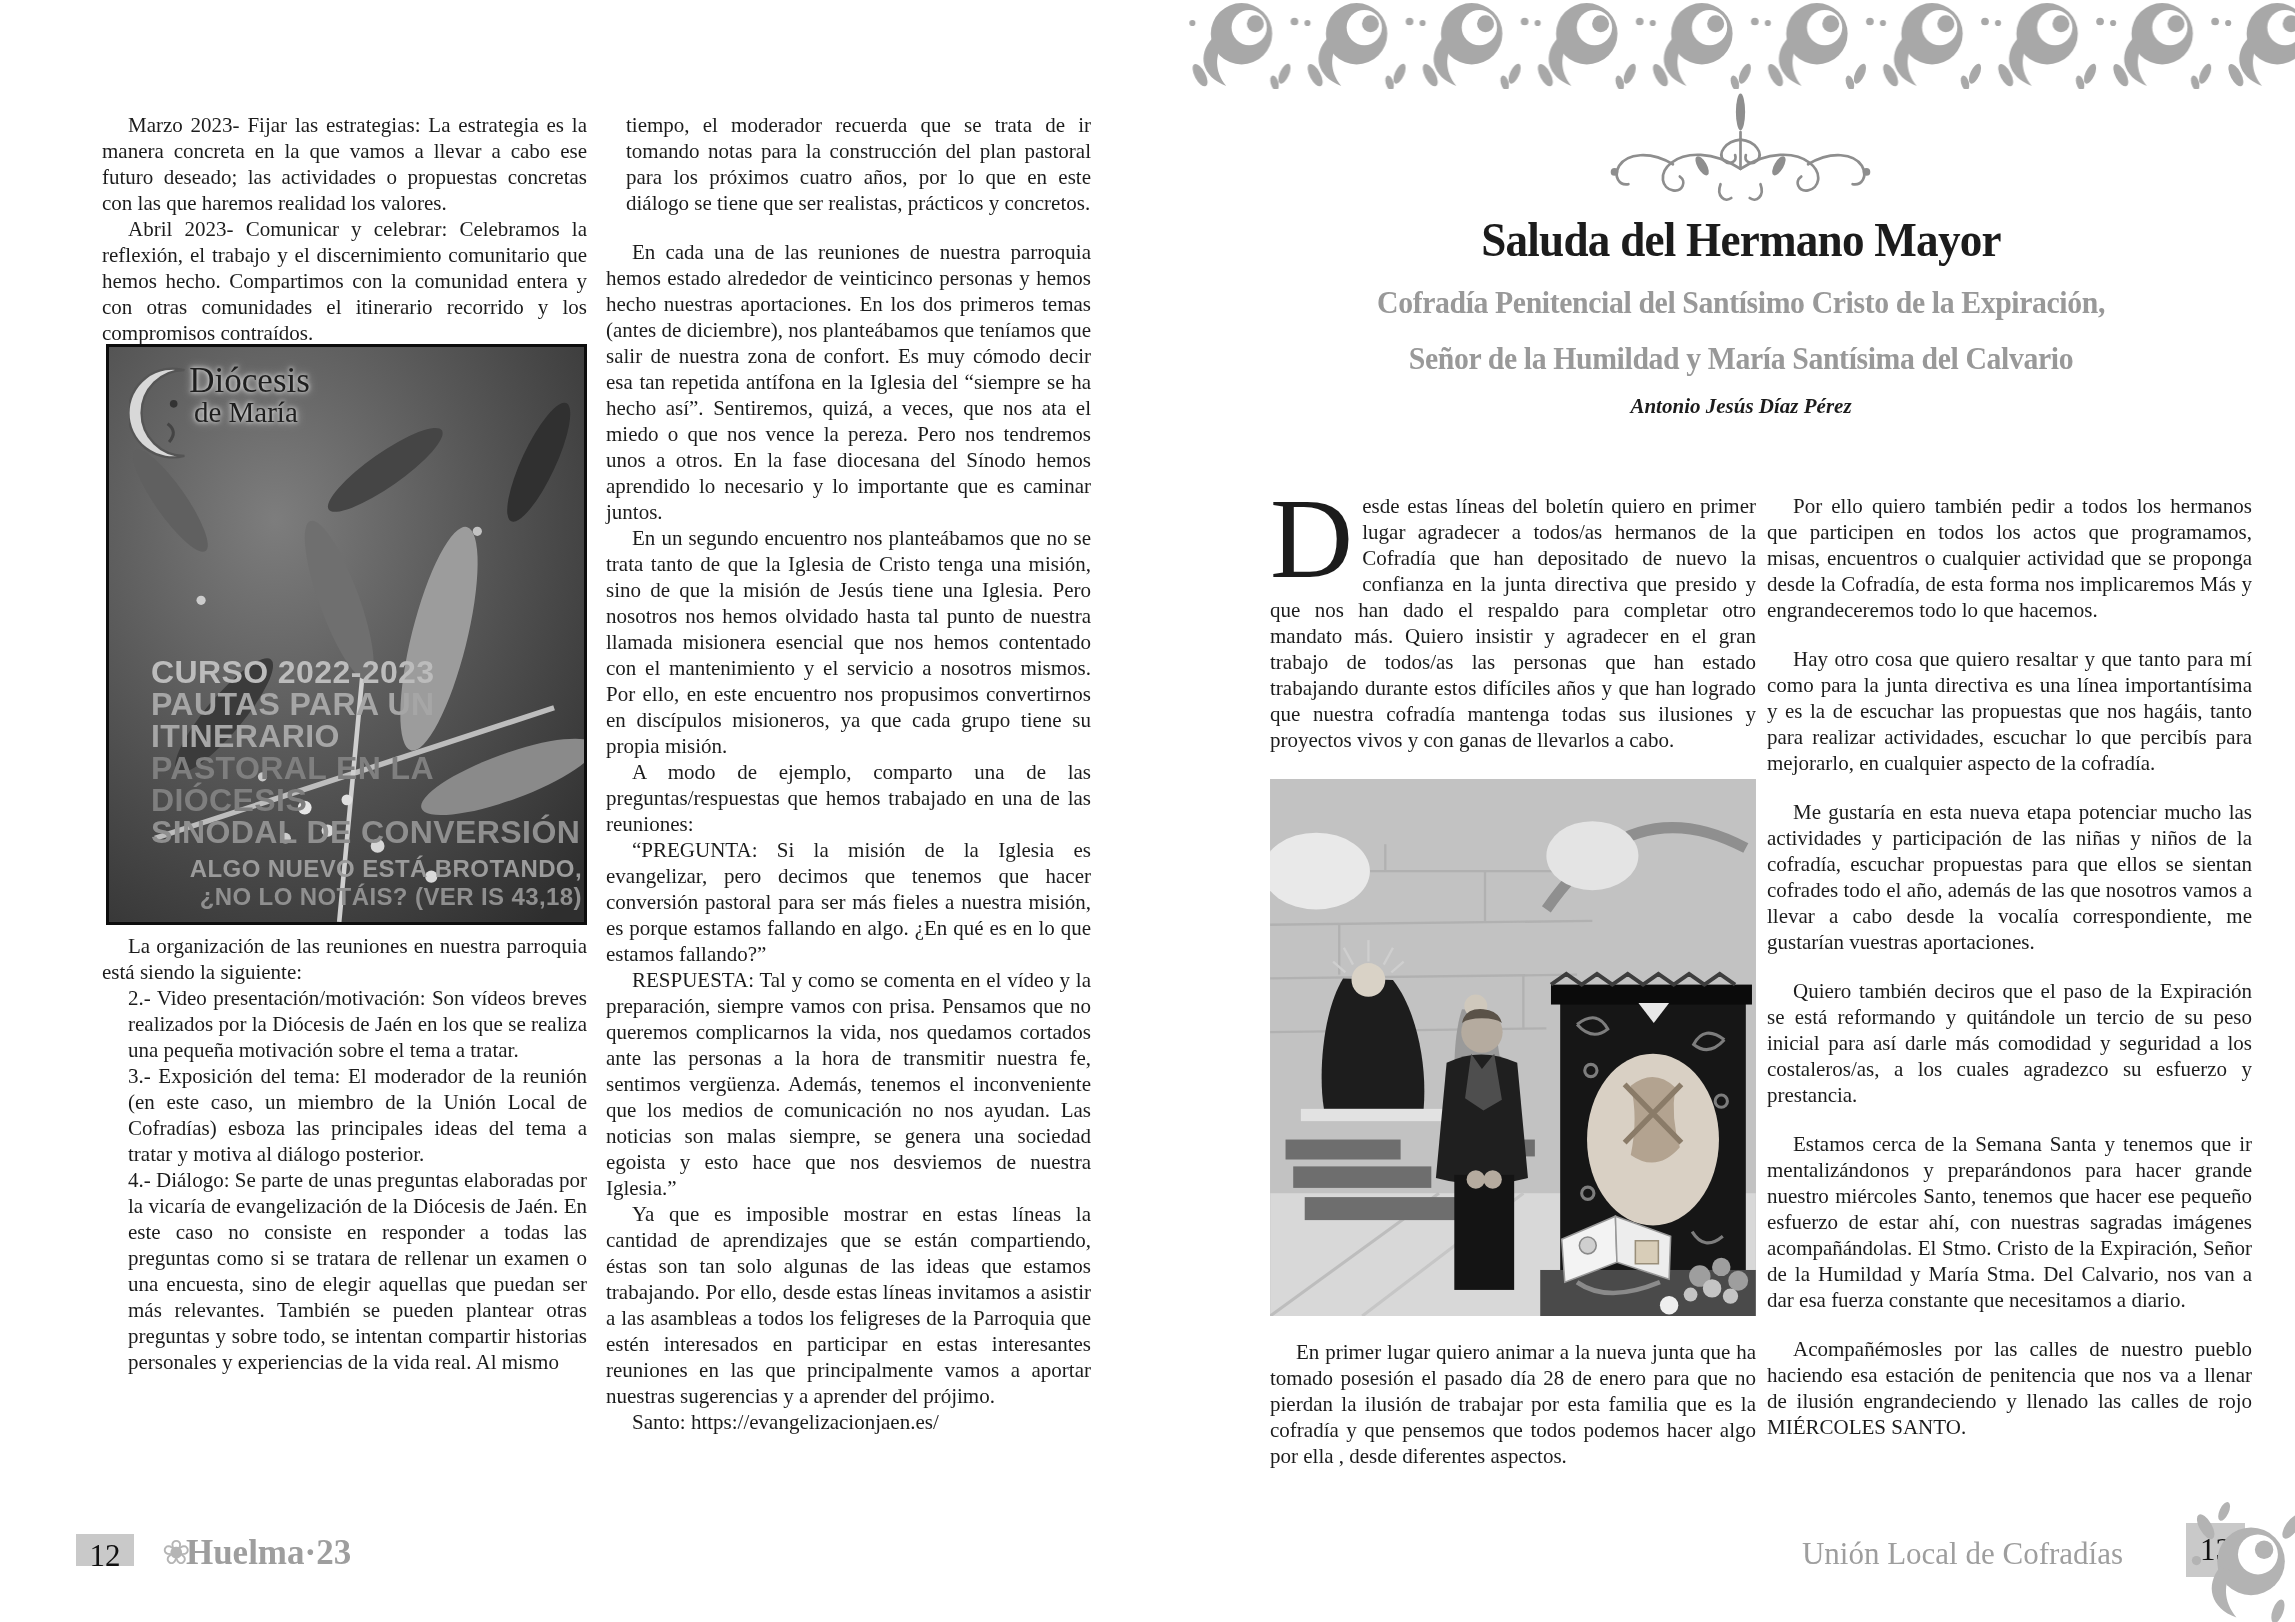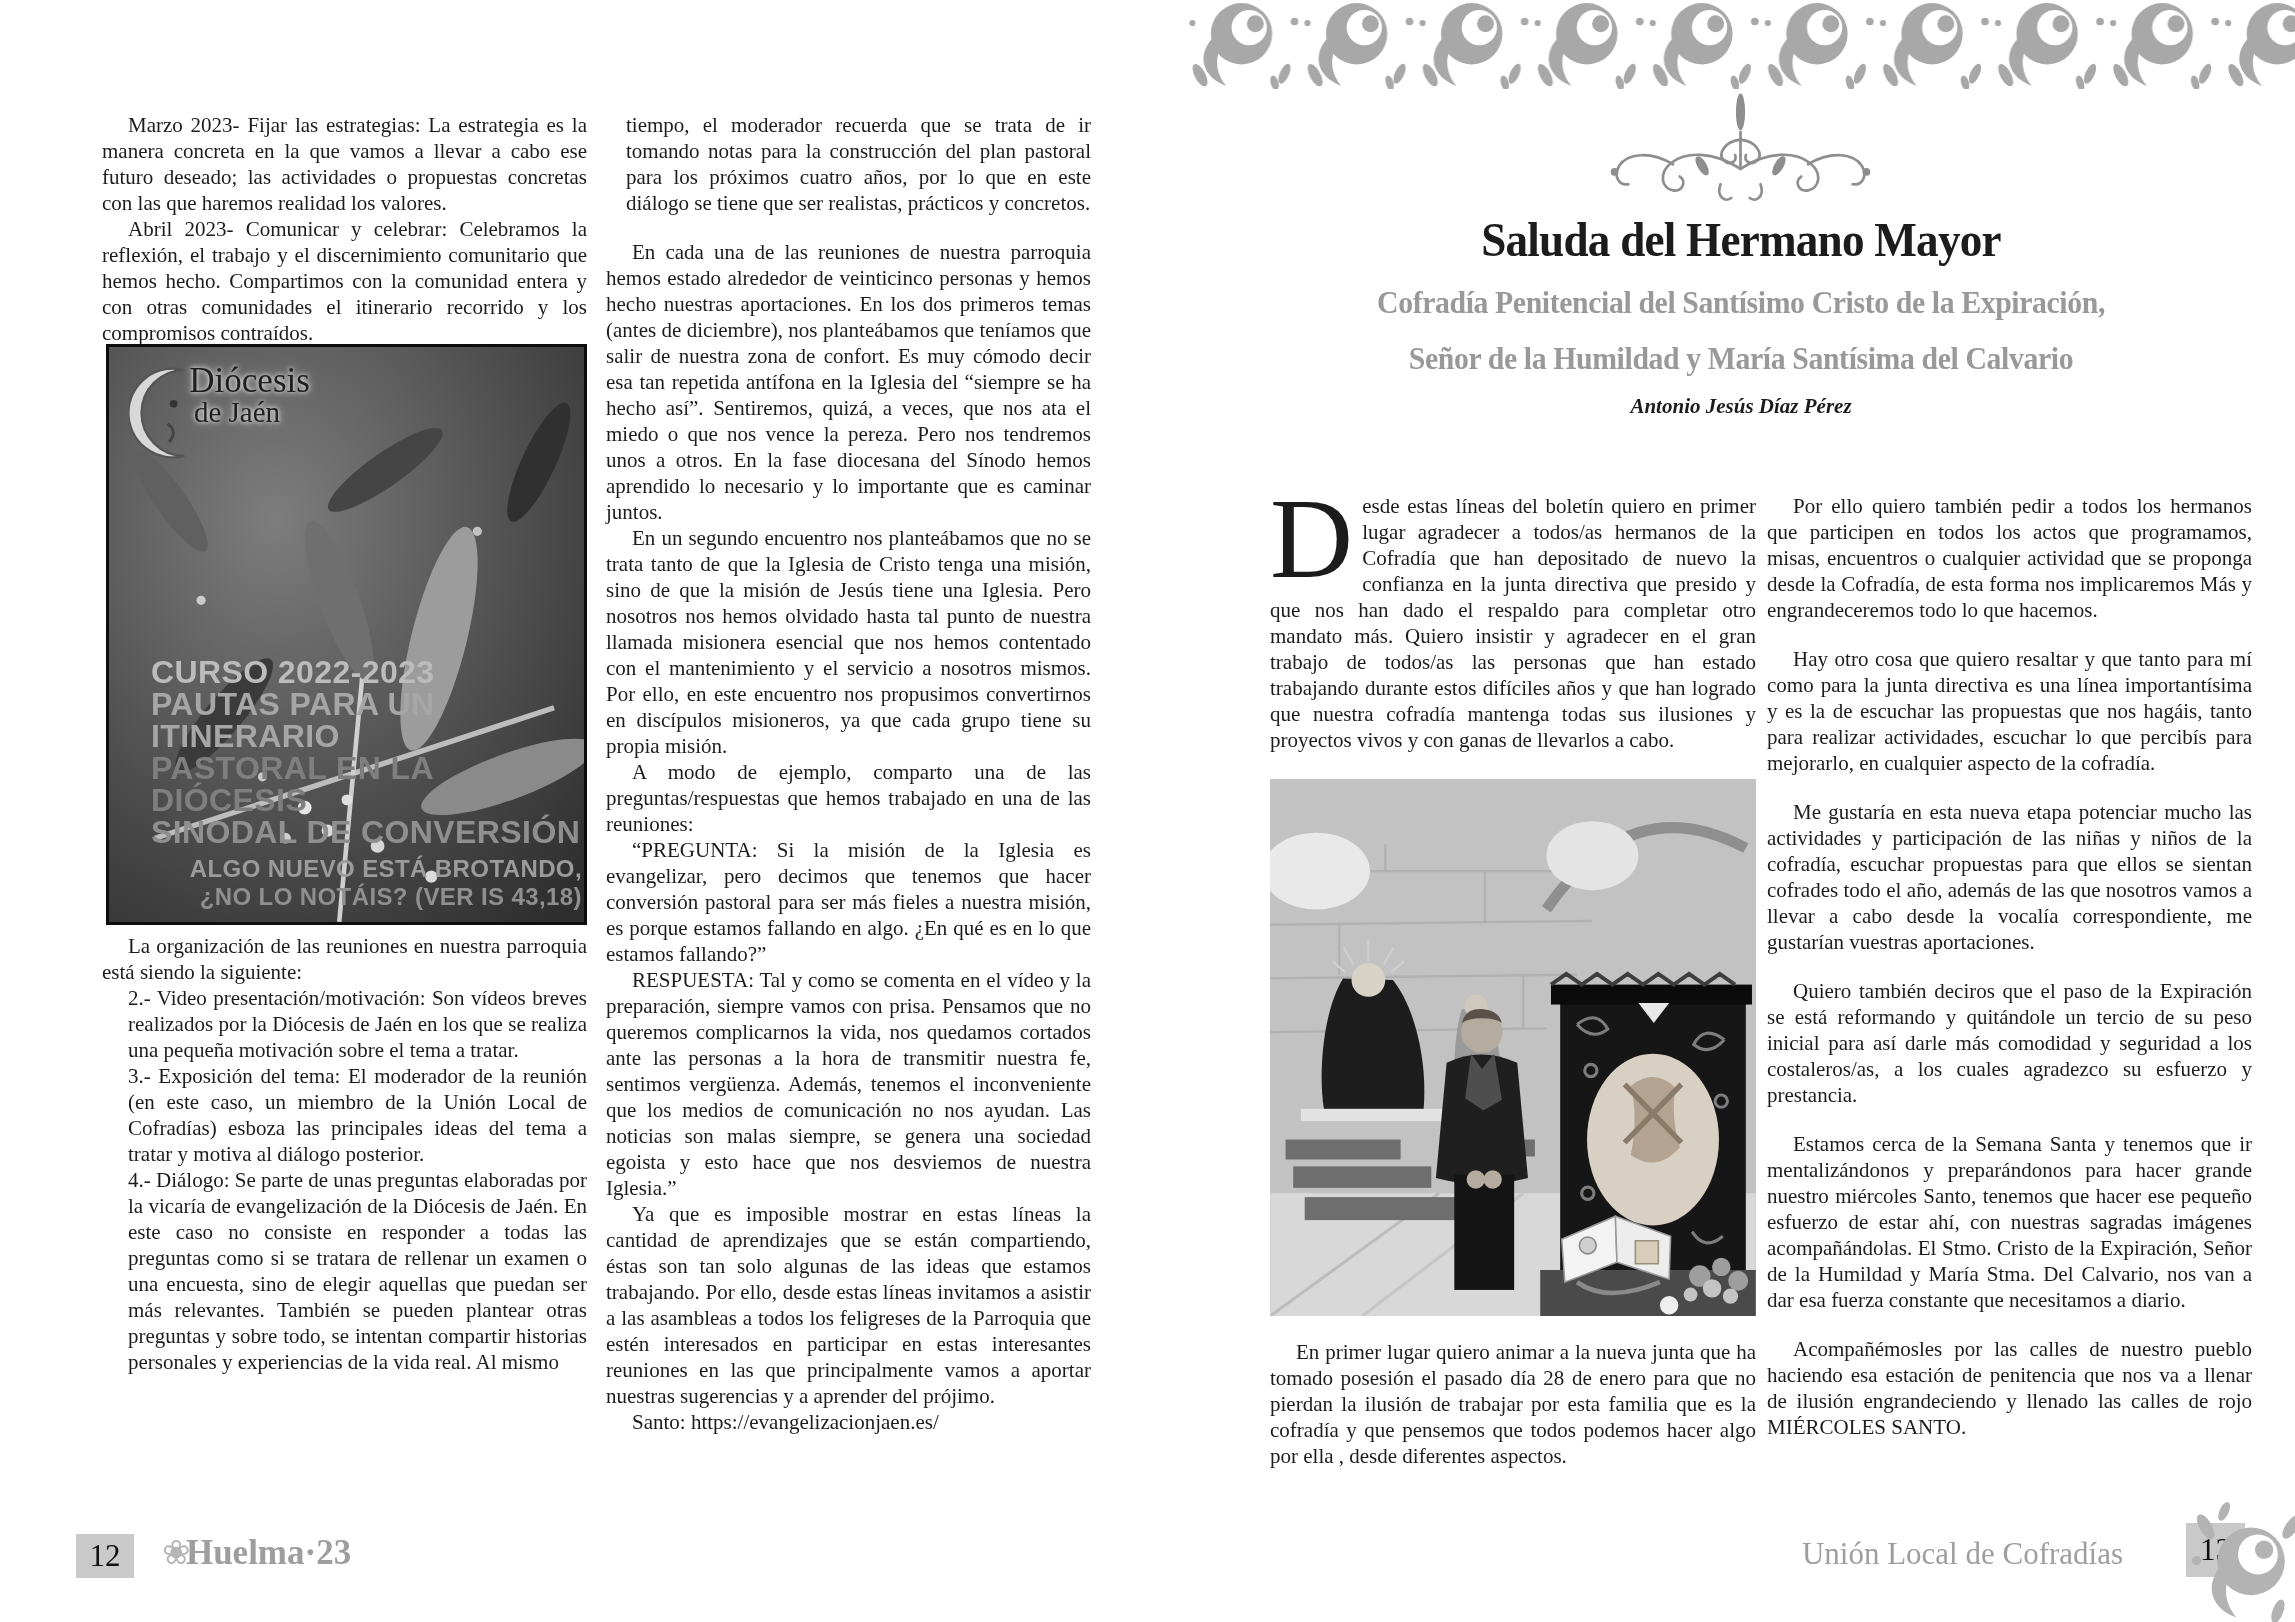--- a/index.html
+++ b/index.html
@@ -32,21 +32,21 @@
   .title{top:212px;font-size:48px;font-weight:bold;letter-spacing:-0.8px;transform:scaleX(.94);}
   .subtitle{font-size:31px;font-weight:bold;color:#999999;letter-spacing:-0.4px;transform:scaleX(.96);}
   .st1{top:285px;} .st2{top:341px;}
   .author{top:394px;font-size:21px;font-style:italic;font-weight:bold;}
   
   .dropcap{float:left;font-size:115px;line-height:86px;padding:3.1px 9.2px 0 0;font-weight:normal;}
   
   .photo-church{position:absolute;left:1270px;top:779px;width:486px;height:537px;overflow:hidden;background:#c6c6c6;}
   
   .pagebox{position:absolute;background:#c9c9c9;text-align:center;font-size:31px;color:#111;}
-  .pagebox-l{left:76px;top:1534px;width:58px;height:44px;line-height:44px;}
+  .pagebox-l{left:76px;top:1534px;width:58px;height:32px;line-height:44px;}
   .pagebox-r{left:2186px;top:1523px;width:59px;height:54px;line-height:54px;}
   .logo-left{position:absolute;left:150px;top:1532px;font-size:35px;color:#9e9e9e;font-weight:bold;margin-left:12px;}
   .logo-left .word::first-letter{font-size:51px;}
   .flower-ic{color:#b5b5b5;font-family:"DejaVu Sans",sans-serif;font-size:34px;margin-right:-4.6px;}
   .footer-label{position:absolute;right:172px;top:1536px;font-size:31px;color:#9e9e9e;}
   .corner-decor{position:absolute;right:-6.1px;bottom:-20px;width:123px;height:146px;}
 </style>
 </head>
 <body>
 
@@ -88,21 +88,21 @@
       <circle cx="480" cy="240" r="6" fill="#c2c2c2"></circle>
     </svg>
     <div class="olive-logo">
       <svg width="71" height="98" viewBox="0 0 92 128">
         <path d="M72,8 A58,58 0 1 0 72,120 A46,46 0 1 1 72,8 Z" fill="#d8d8d8" stroke="#555" stroke-width="3"></path>
         <circle cx="58" cy="52" r="5" fill="#333"></circle>
         <path d="M50,78 q14,10 2,24" stroke="#444" stroke-width="4" fill="none"></path>
       </svg>
       <div class="olive-logo-text">
         <div class="olive-logo-l1">Diócesis</div>
-        <div class="olive-logo-l2">de Jaén</div>
+        <div class="olive-logo-l2">de María</div>
       </div>
     </div>
     <div class="cap">
       <div style="color:#bcbcbc;">CURSO 2022-2023</div>
       <div style="color:#a6a6a6;">PAUTAS PARA UN ITINERARIO</div>
       <div style="color:#7f7f7f;">PASTORAL EN LA DIÓCESIS</div>
       <div style="color:#8f8f8f;">SINODAL DE CONVERSIÓN</div>
       <div class="r m8" style="color:#9b9b9b;">ALGO NUEVO ESTÁ BROTANDO,</div>
       <div class="r" style="color:#8f8f8f;">¿NO LO NOTÁIS? (VER IS 43,18)</div>
     </div>

